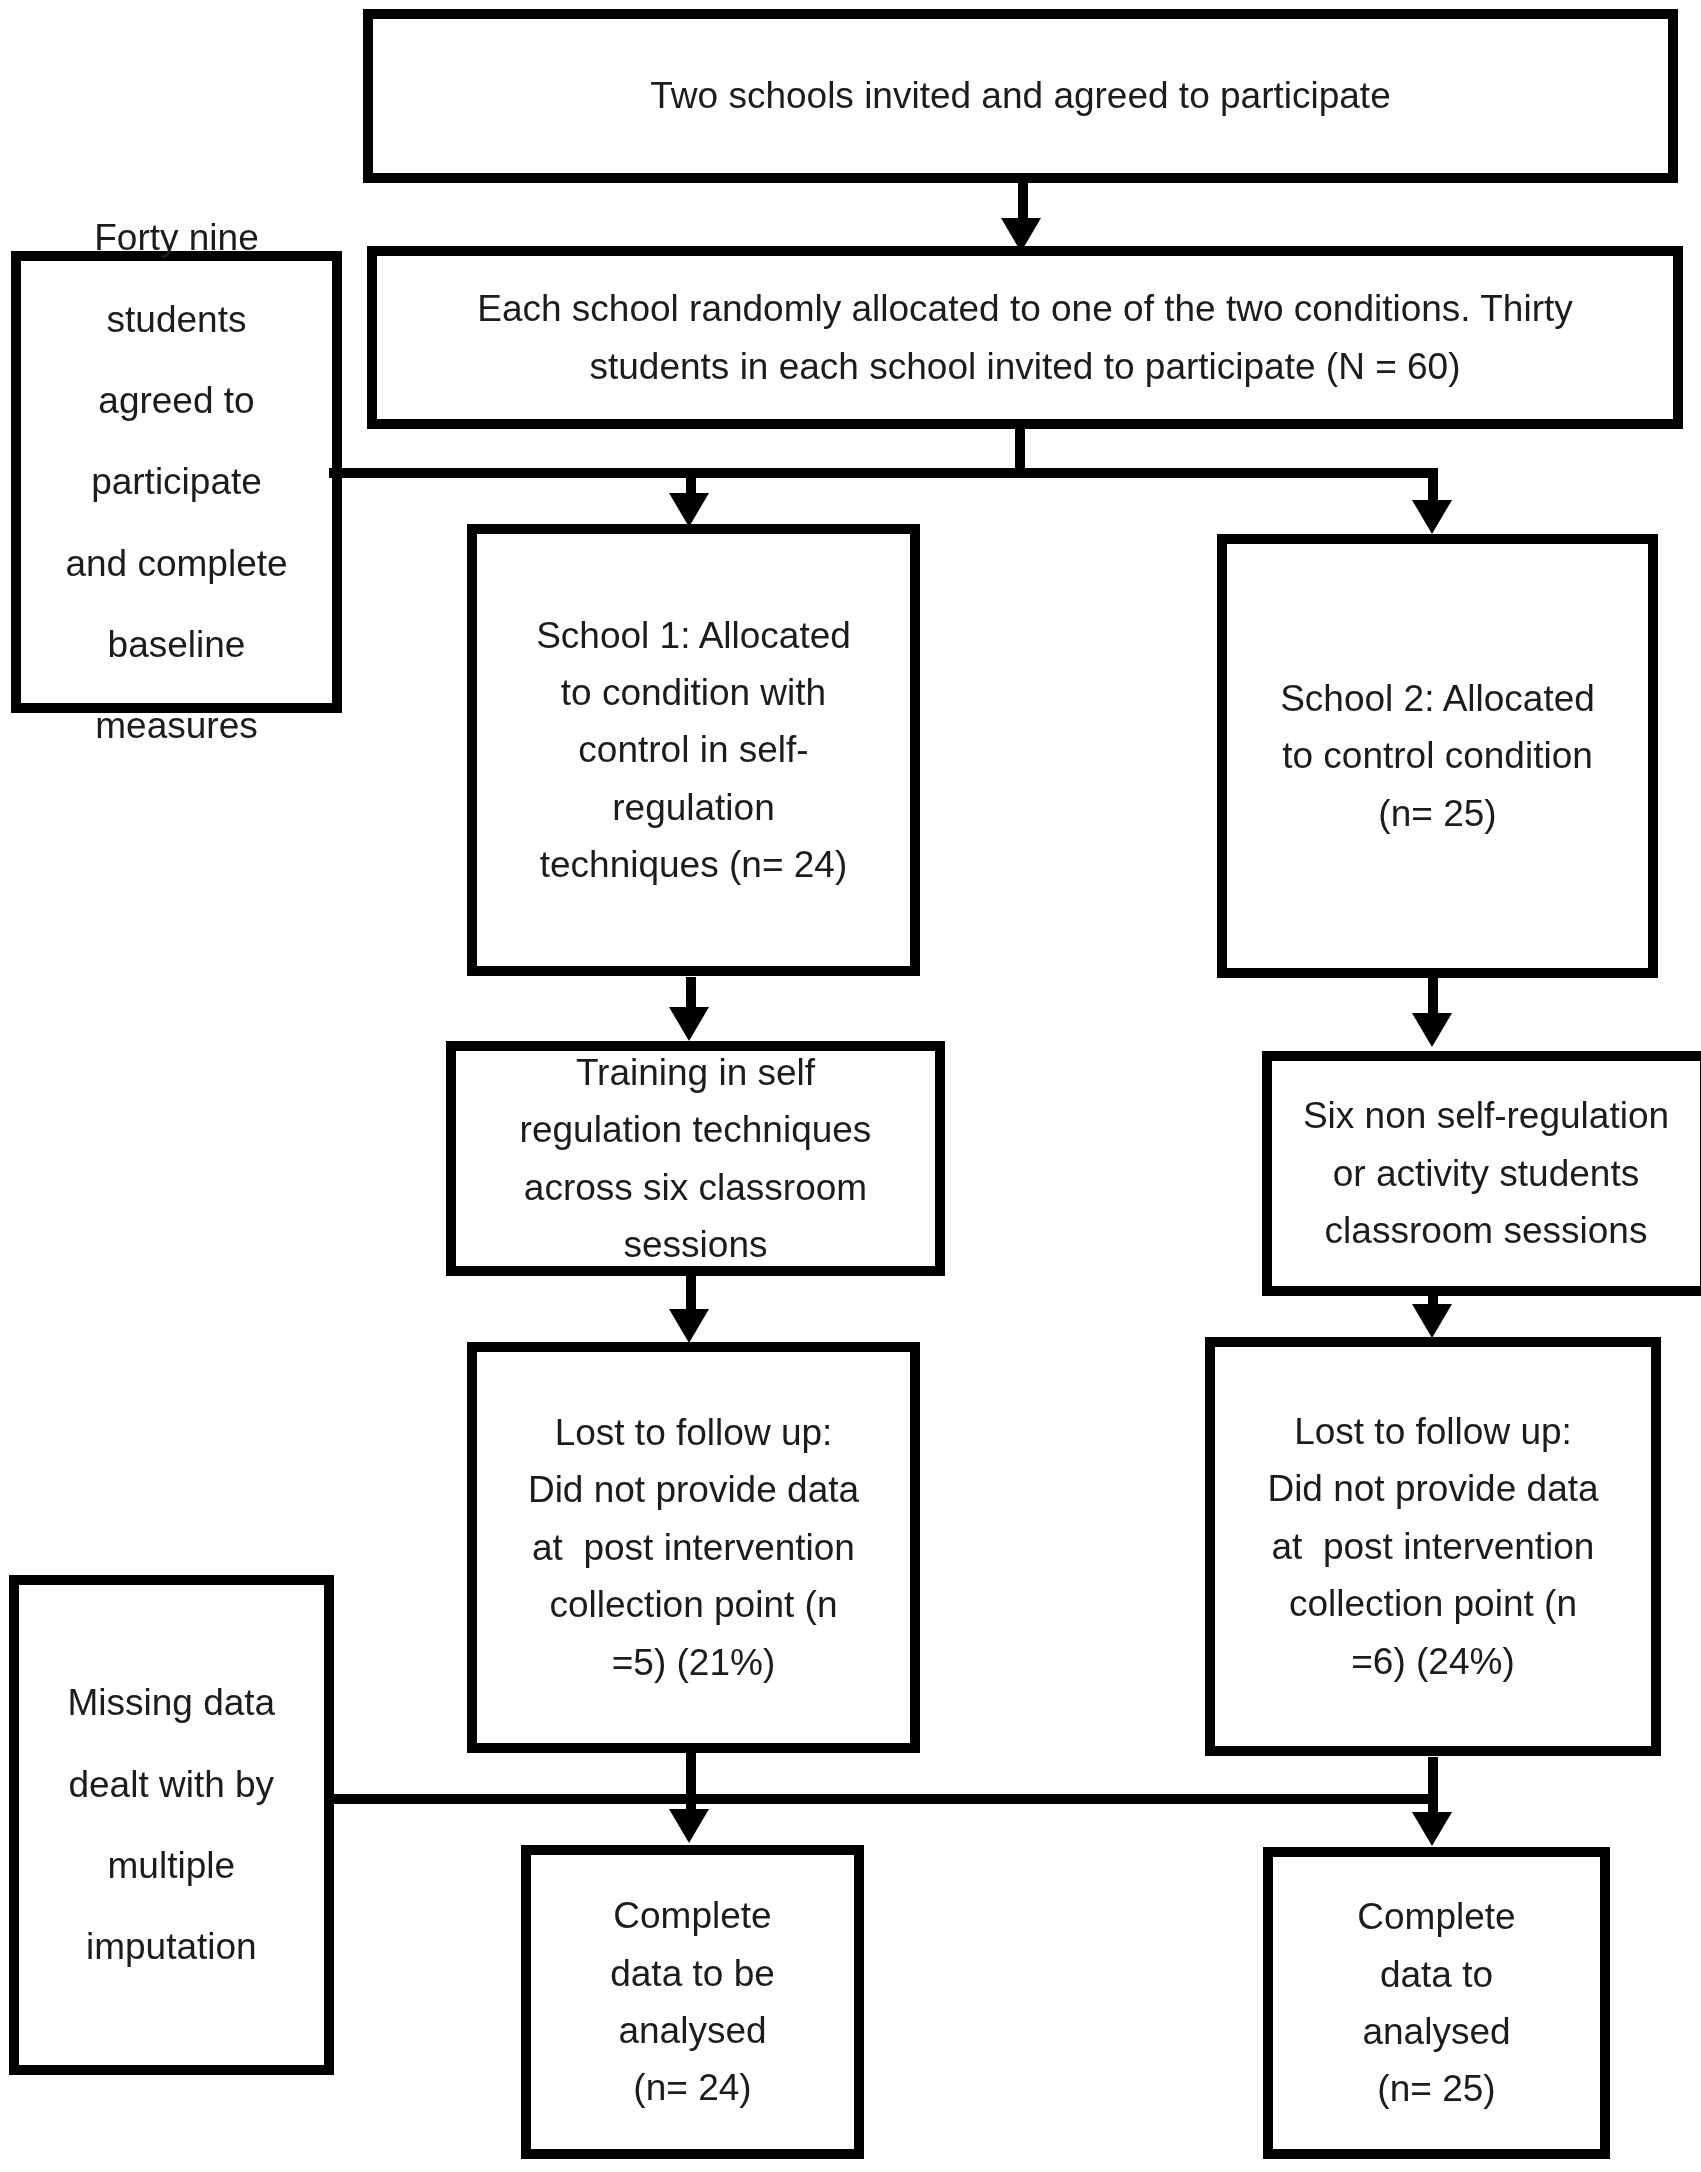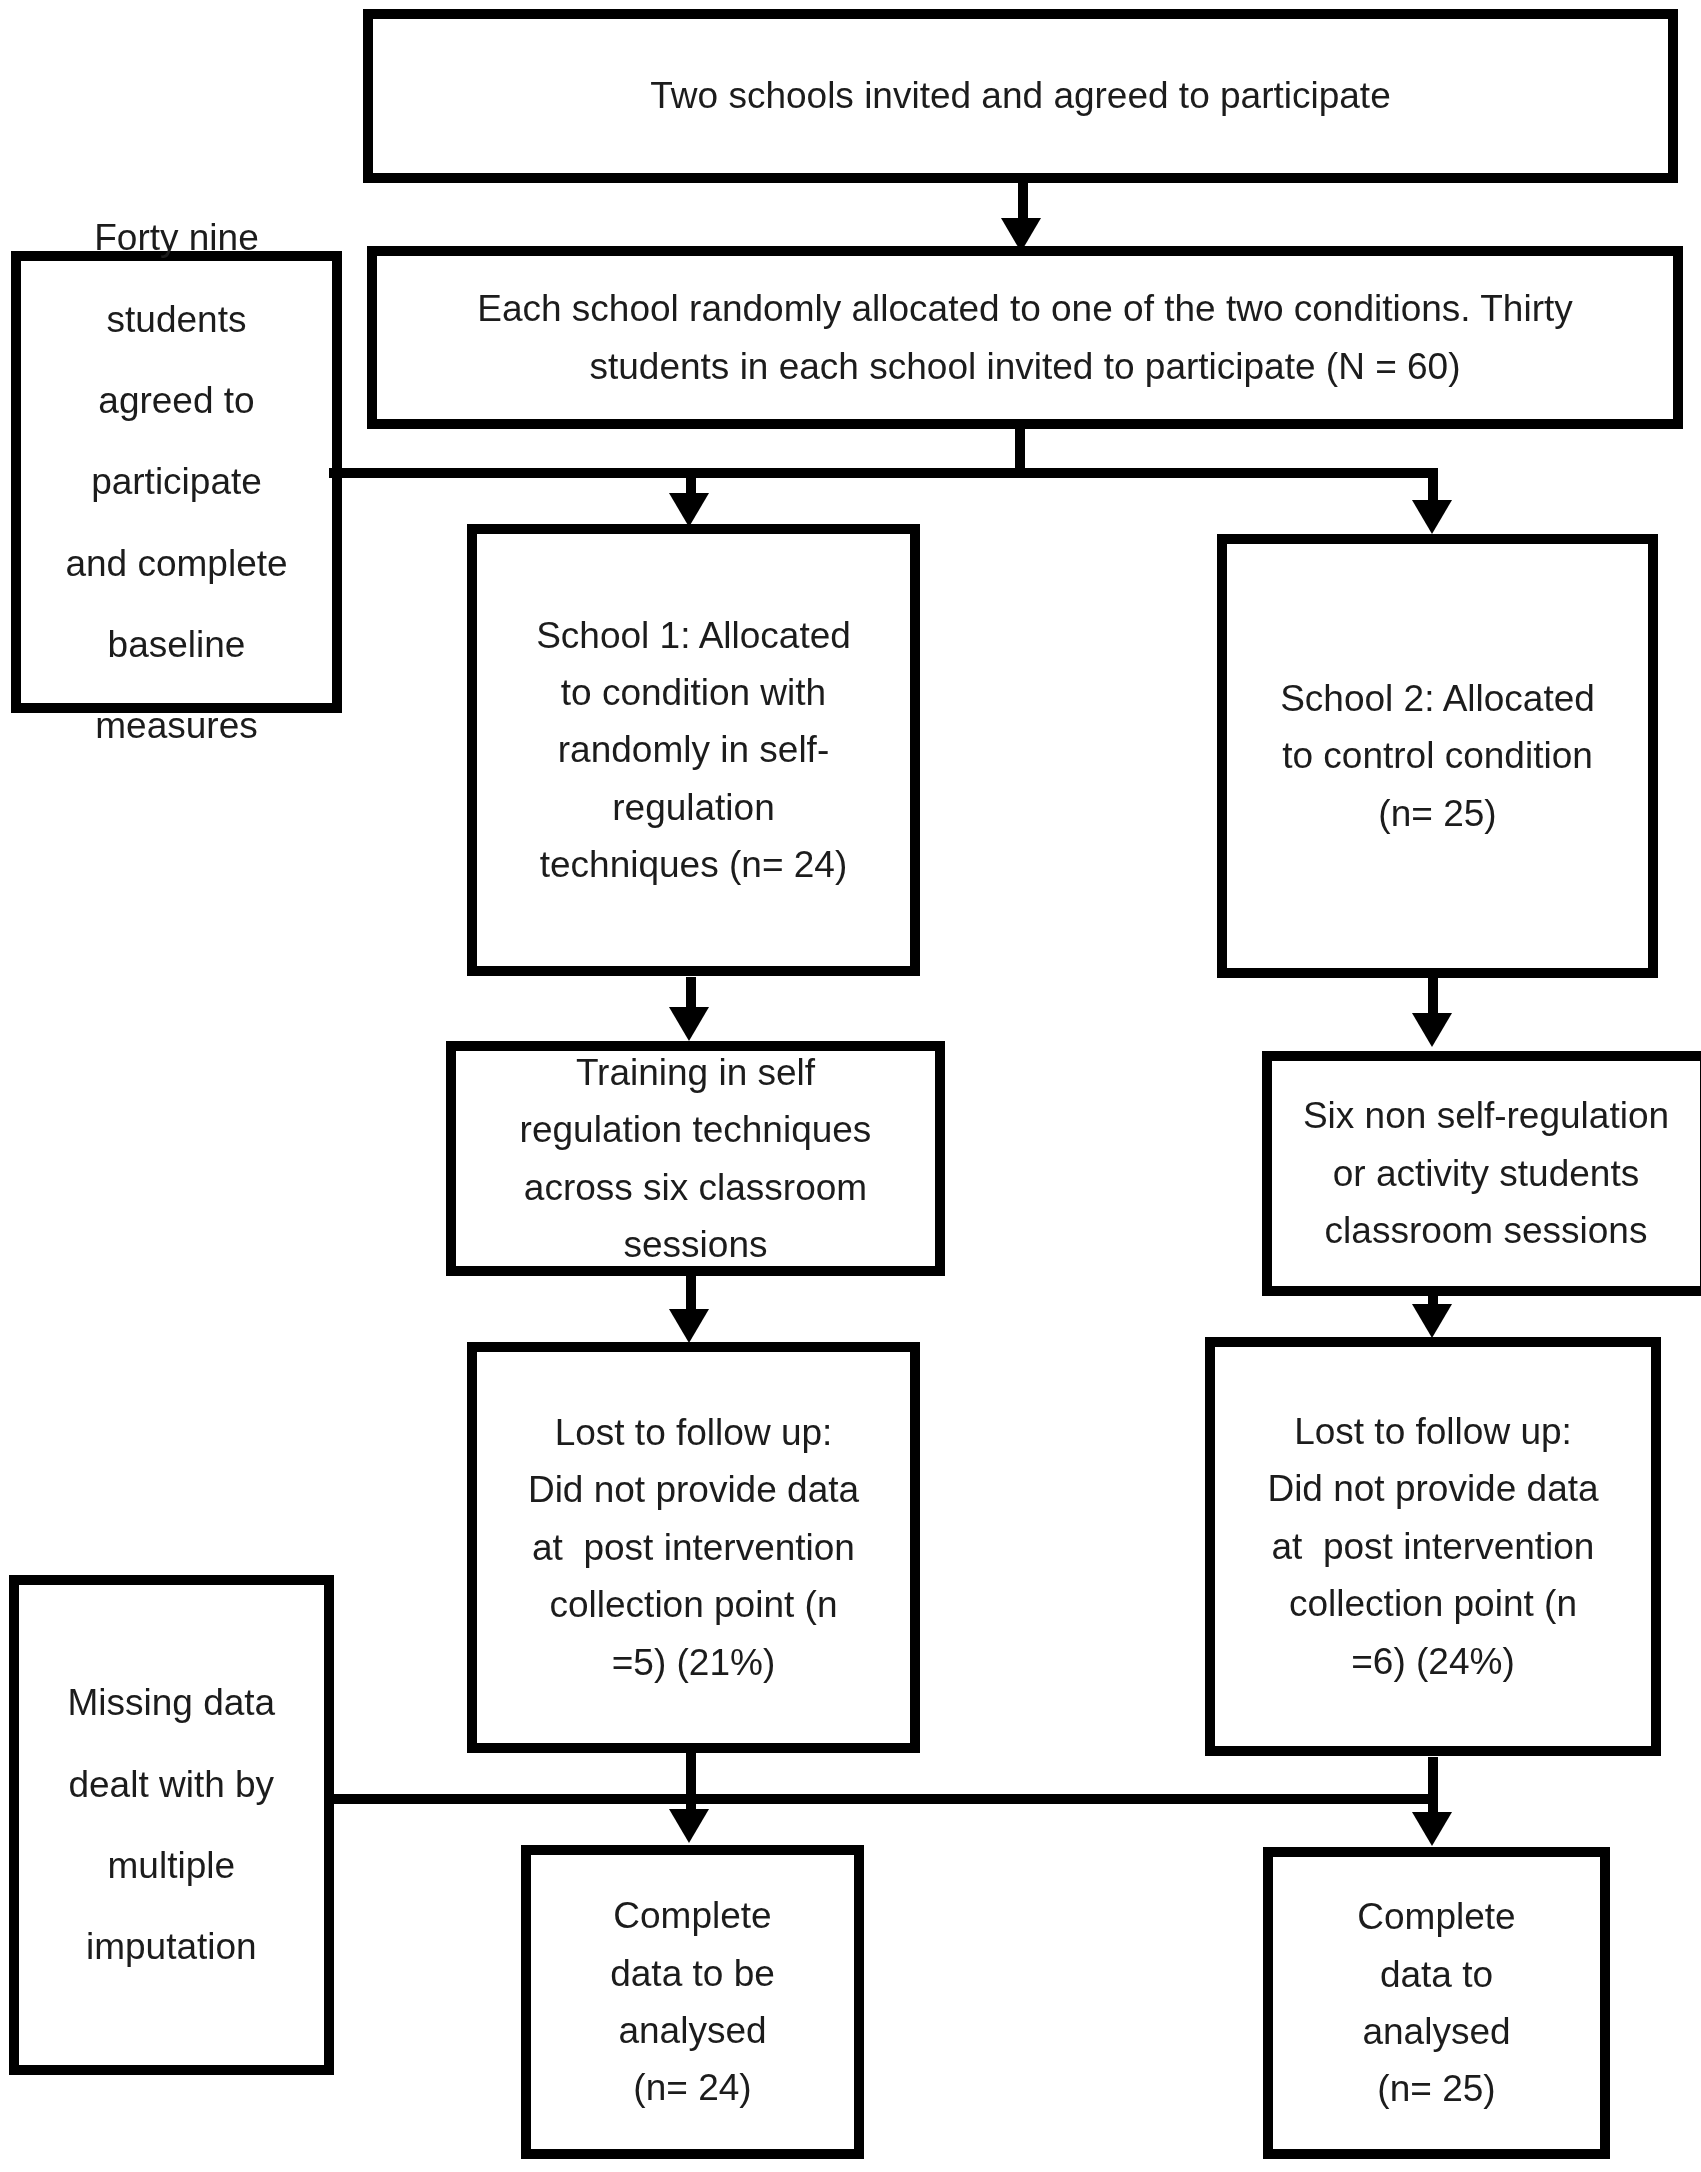--- a/index.html
+++ b/index.html
@@ -63,21 +63,21 @@
     <div class="ln">agreed to</div>
     <div class="ln">participate</div>
     <div class="ln">and complete</div>
     <div class="ln">baseline</div>
     <div class="ln">measures</div>
   </div>
 
   <div class="box" style="left:467px;top:524px;width:453px;height:452px;">
     <div class="ln">School 1: Allocated</div>
     <div class="ln">to condition with</div>
-    <div class="ln">randomly in self-</div>
+    <div class="ln">control in self-</div>
     <div class="ln">regulation</div>
     <div class="ln">techniques (n= 24)</div>
   </div>
 
   <div class="box" style="left:1217px;top:534px;width:441px;height:444px;">
     <div class="ln">School 2: Allocated</div>
     <div class="ln">to control condition</div>
     <div class="ln">(n= 25)</div>
   </div>
 

